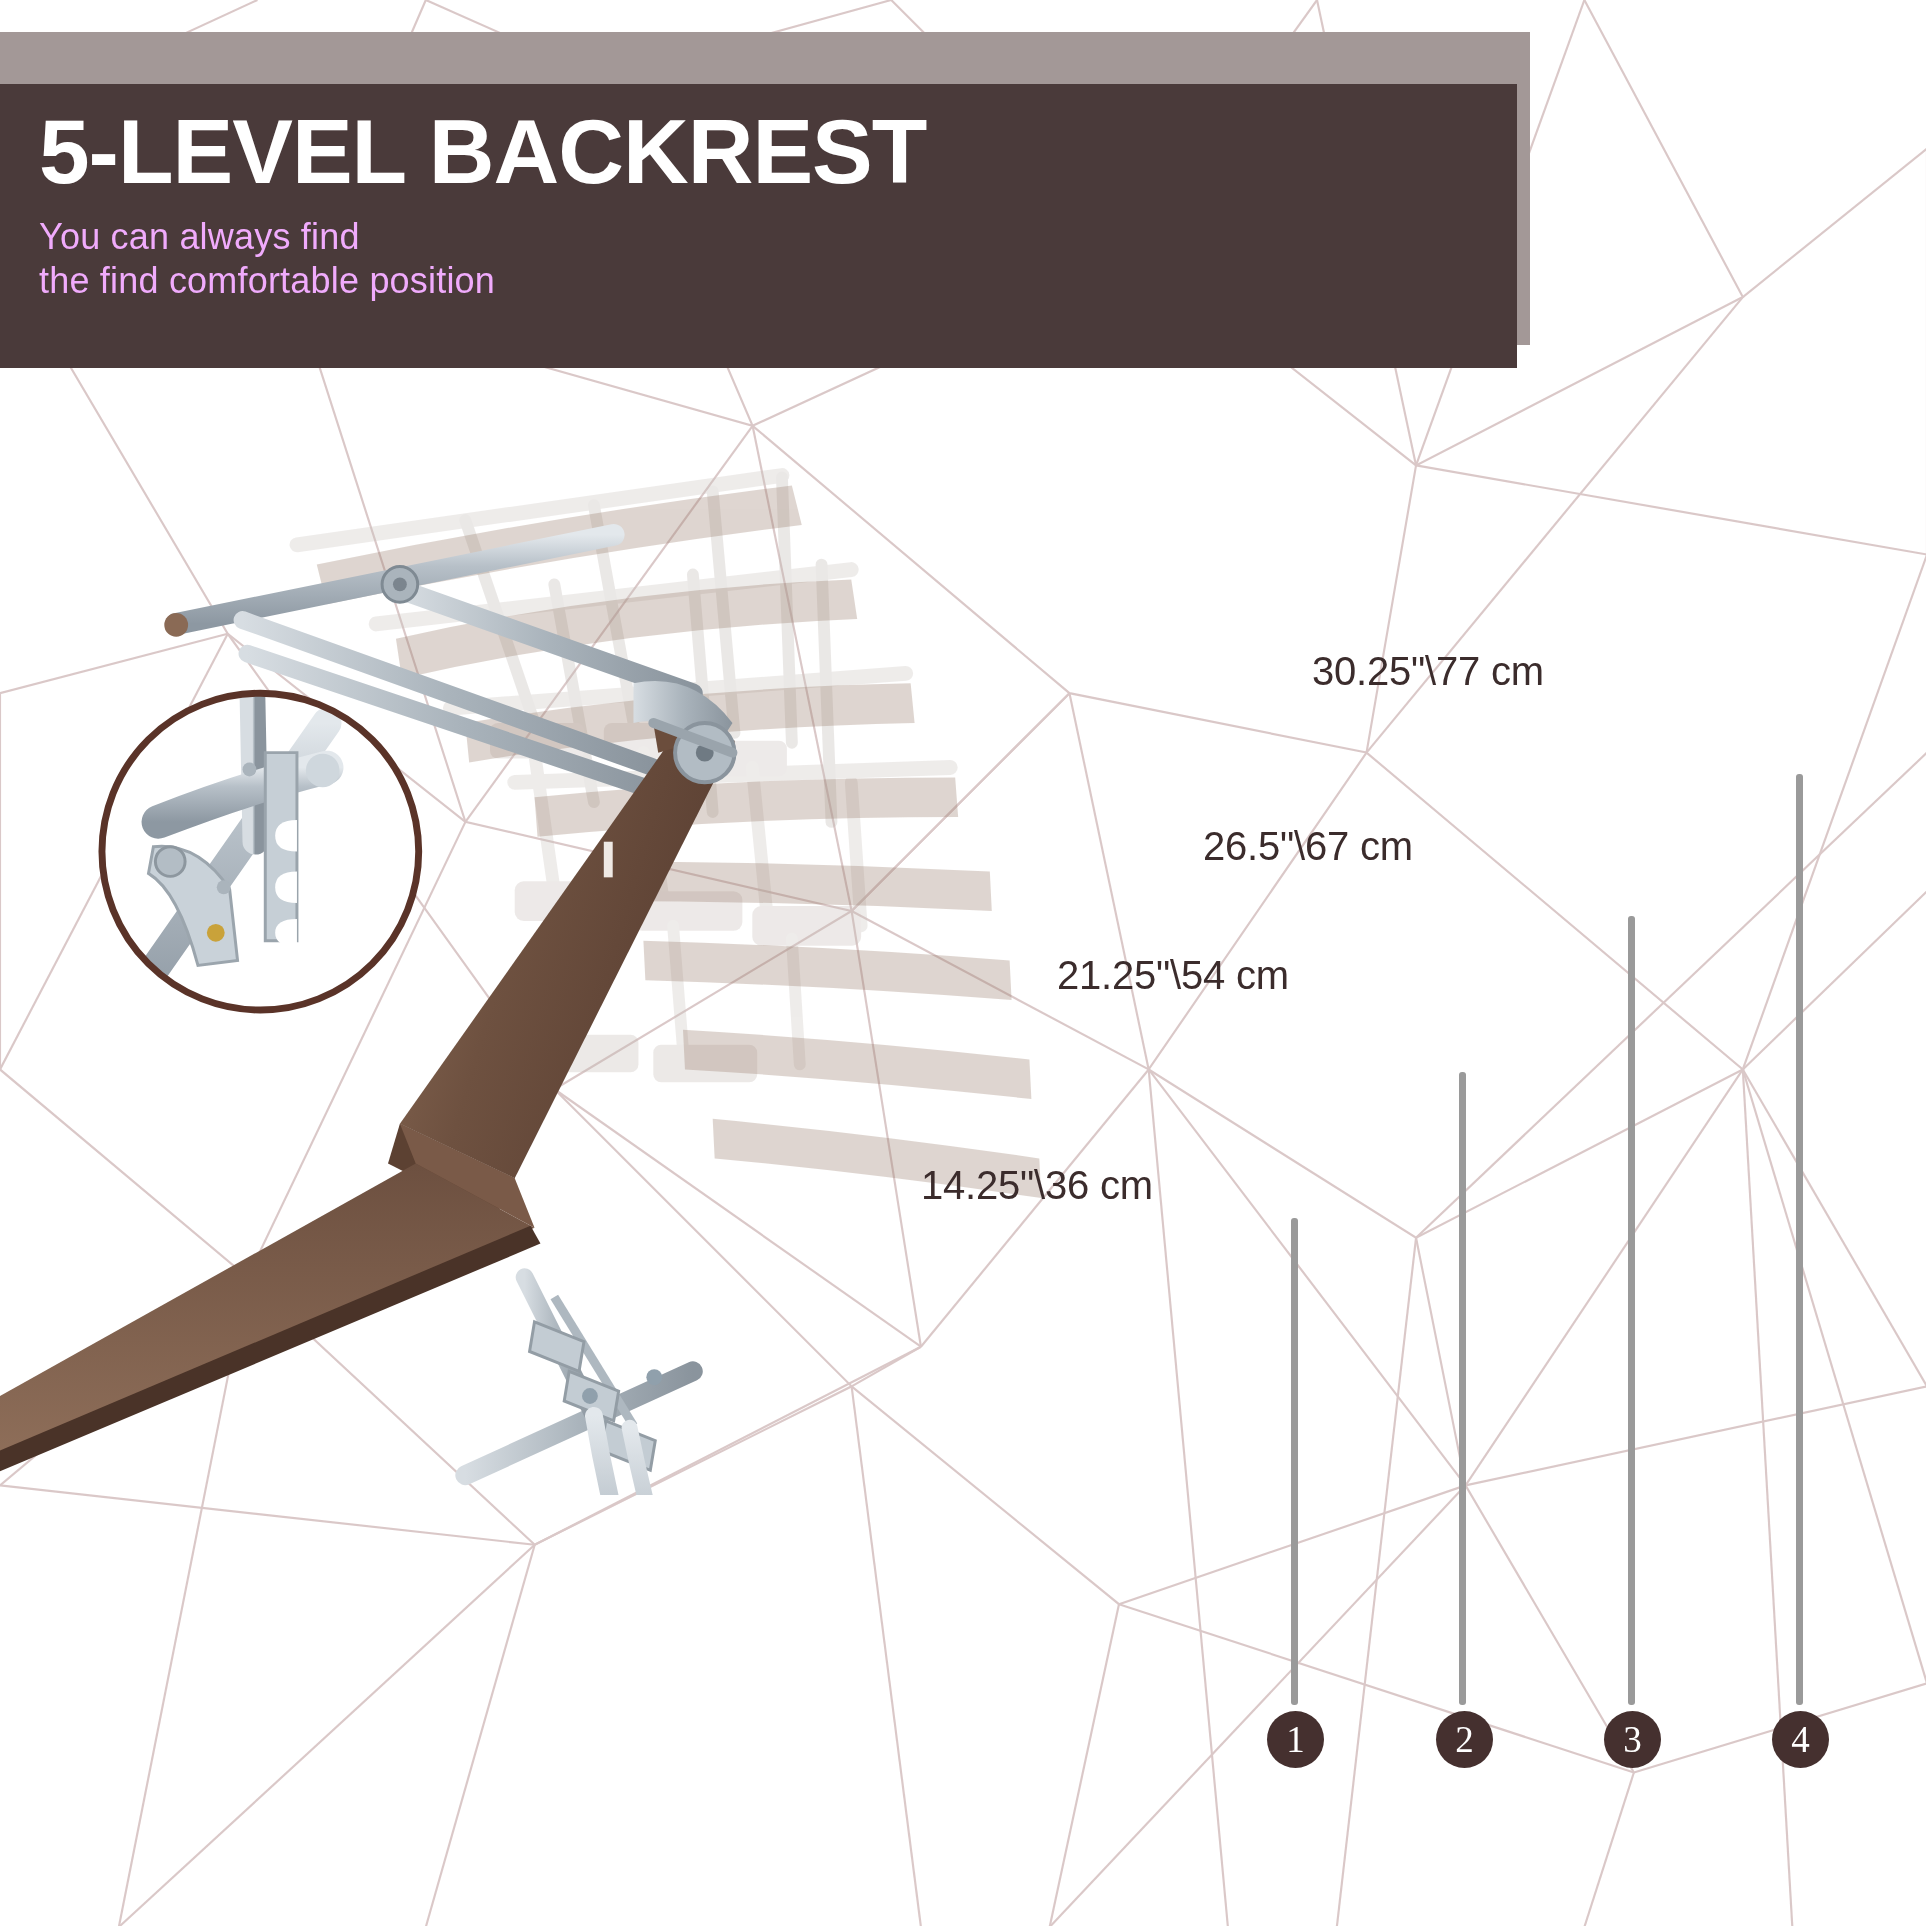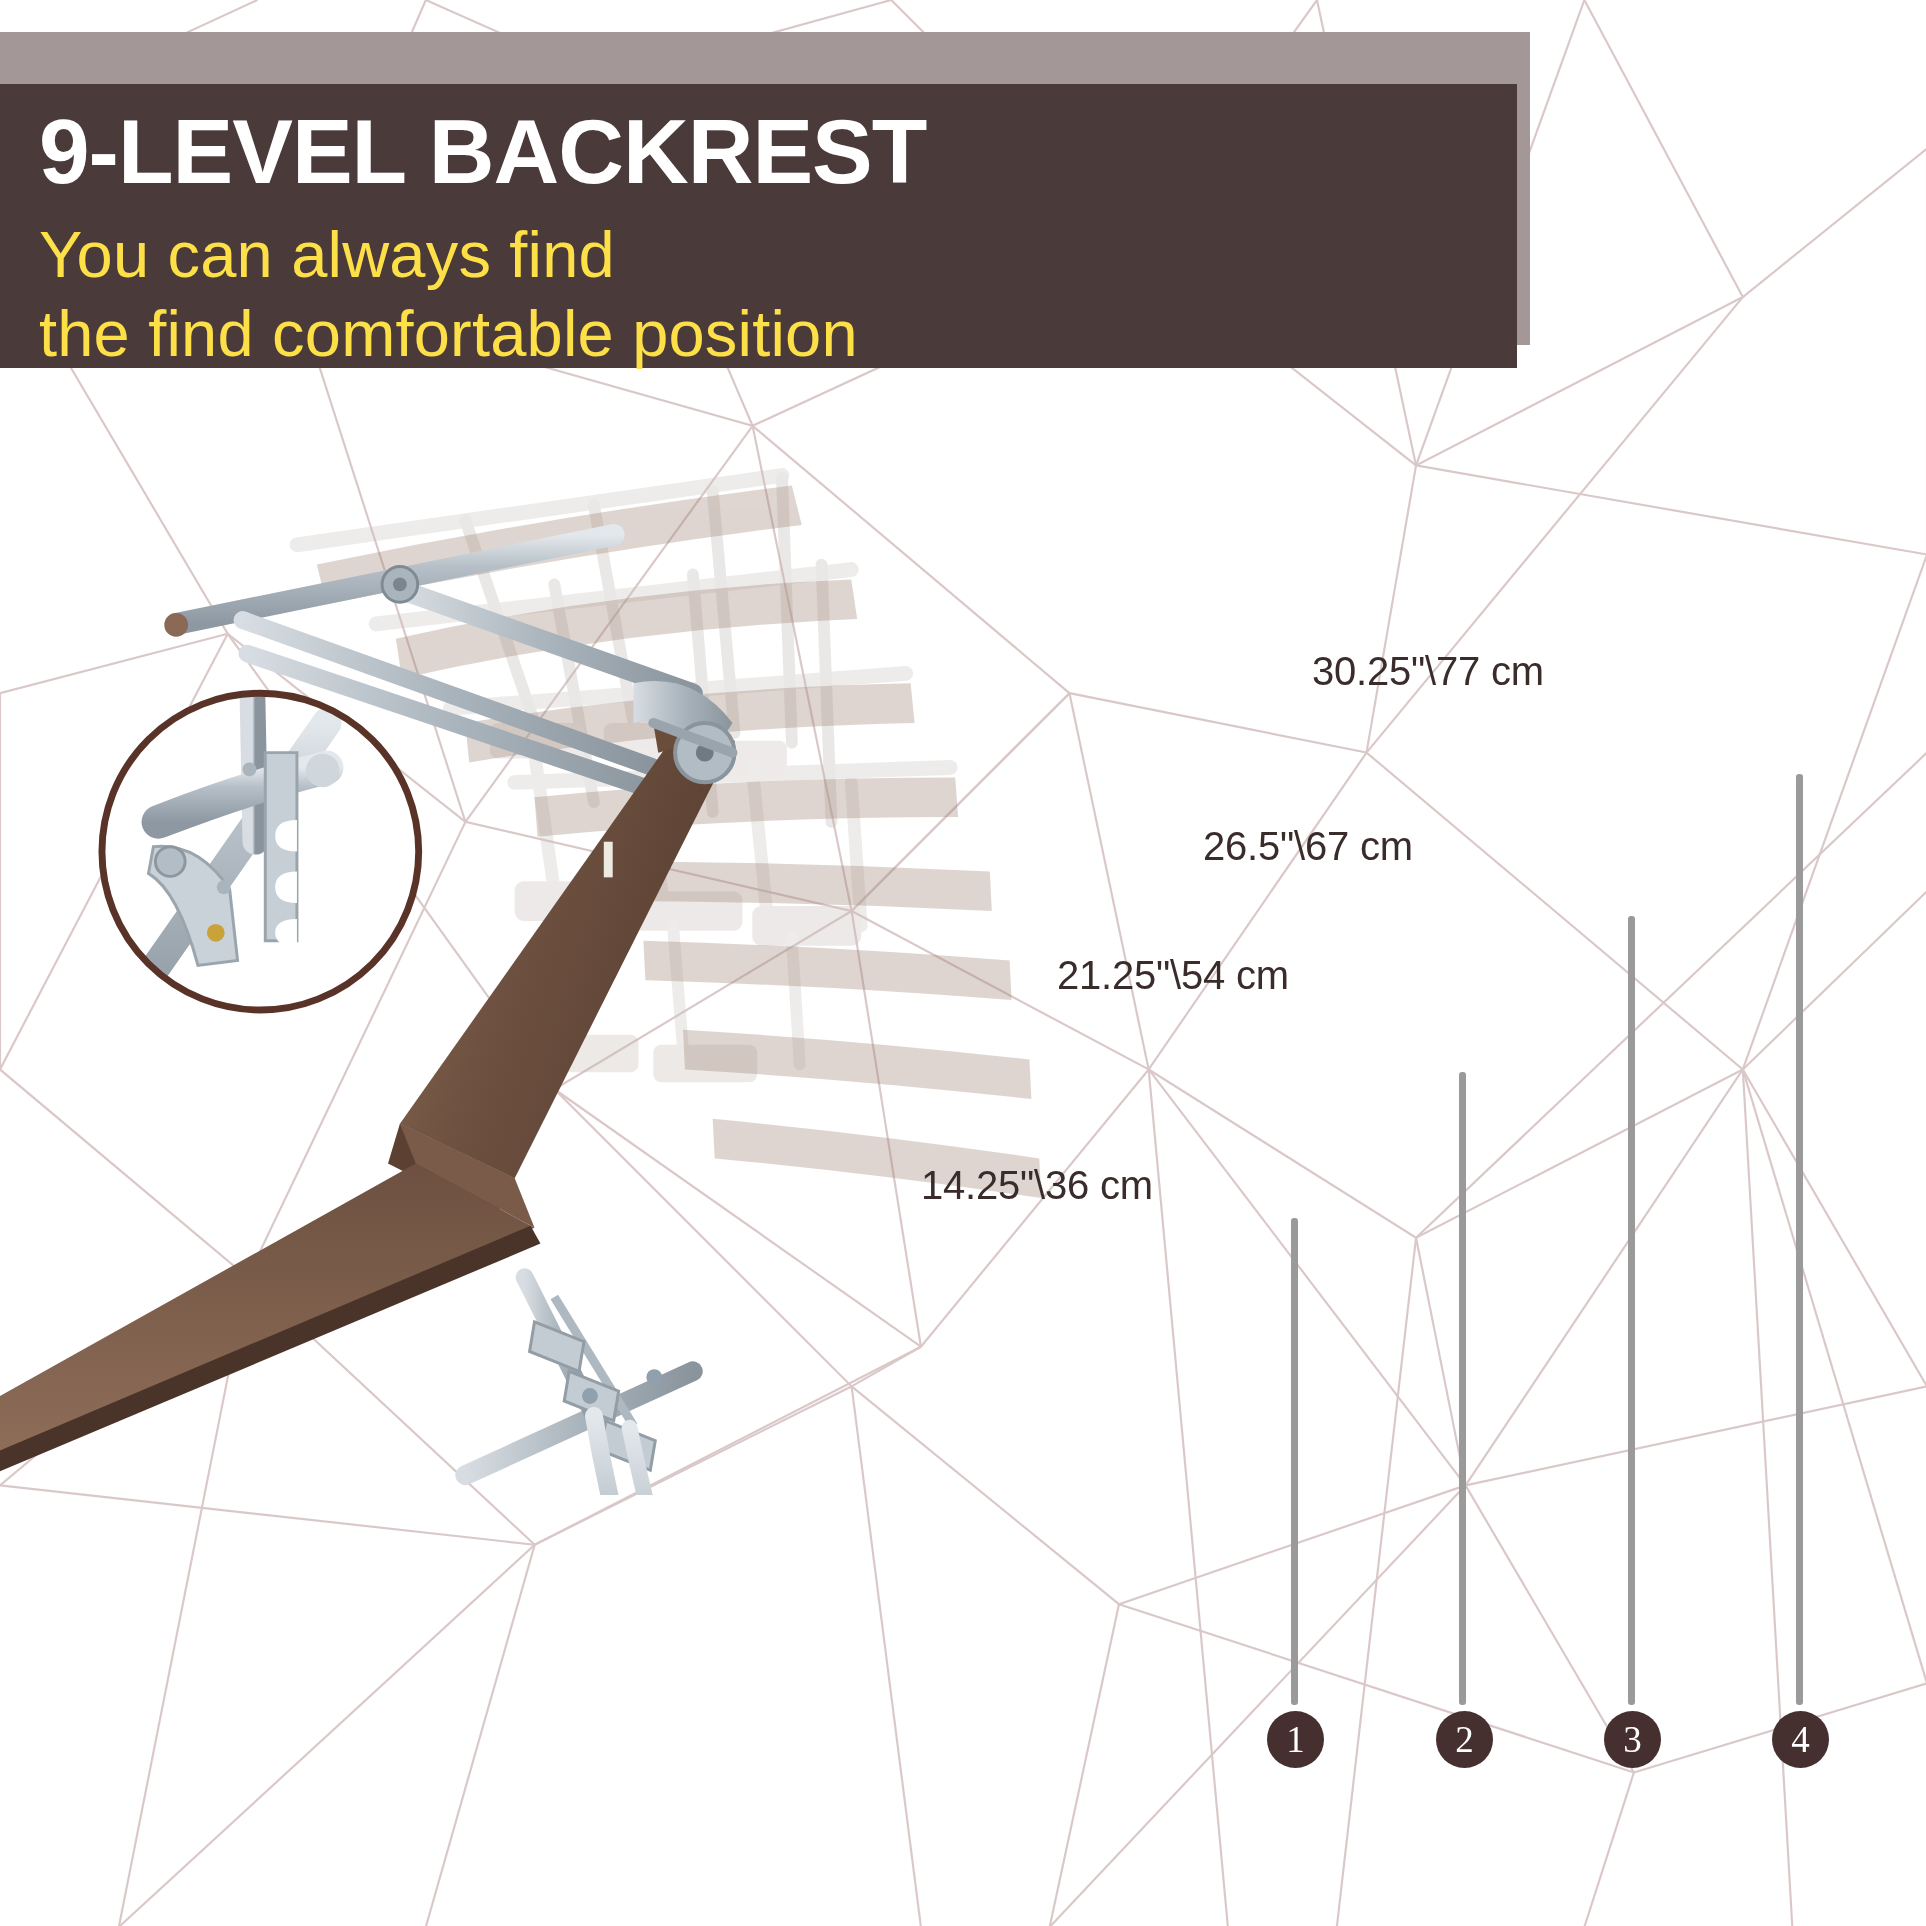--- a/index.html
+++ b/index.html
@@ -69,22 +69,22 @@
   }
   #banner-title {
     color:#ffffff;
     font-size:91px;
     font-weight:bold;
     letter-spacing:-1px;
     line-height:1.0;
     font-family:"Liberation Sans", sans-serif;
   }
   .banner-sub-line {
-    color:#fde047;
-    font-size:65px;
+    color:#f0abfc;
+    font-size:36px;
     font-weight:normal;
     line-height:1.22;
     letter-spacing:0.2px;
     font-family:"Liberation Sans", sans-serif;
   }
   #banner-sub { margin-top:18px; }
 </style>
 </head>
 <body>
 
@@ -320,21 +320,21 @@
     <div class="marker" style="left:446px; top:1097px;">2</div>
 
     <div class="dim-label" style="left:-69px; top:549px;">14.25"\36 cm</div>
     <div class="dim-line" style="left:301px; top:604px; height:487px;"></div>
     <div class="marker" style="left:277px; top:1097px;">1</div>
   </div>
 
   <div id="banner-shadow"></div>
 
   <div id="banner">
-    <div id="banner-title">9-LEVEL BACKREST</div>
+    <div id="banner-title">5-LEVEL BACKREST</div>
     <div id="banner-sub">
       <div class="banner-sub-line">You can always find</div>
       <div class="banner-sub-line">the find comfortable position</div>
     </div>
   </div>
 
 </div>
 
 
 </body></html>

